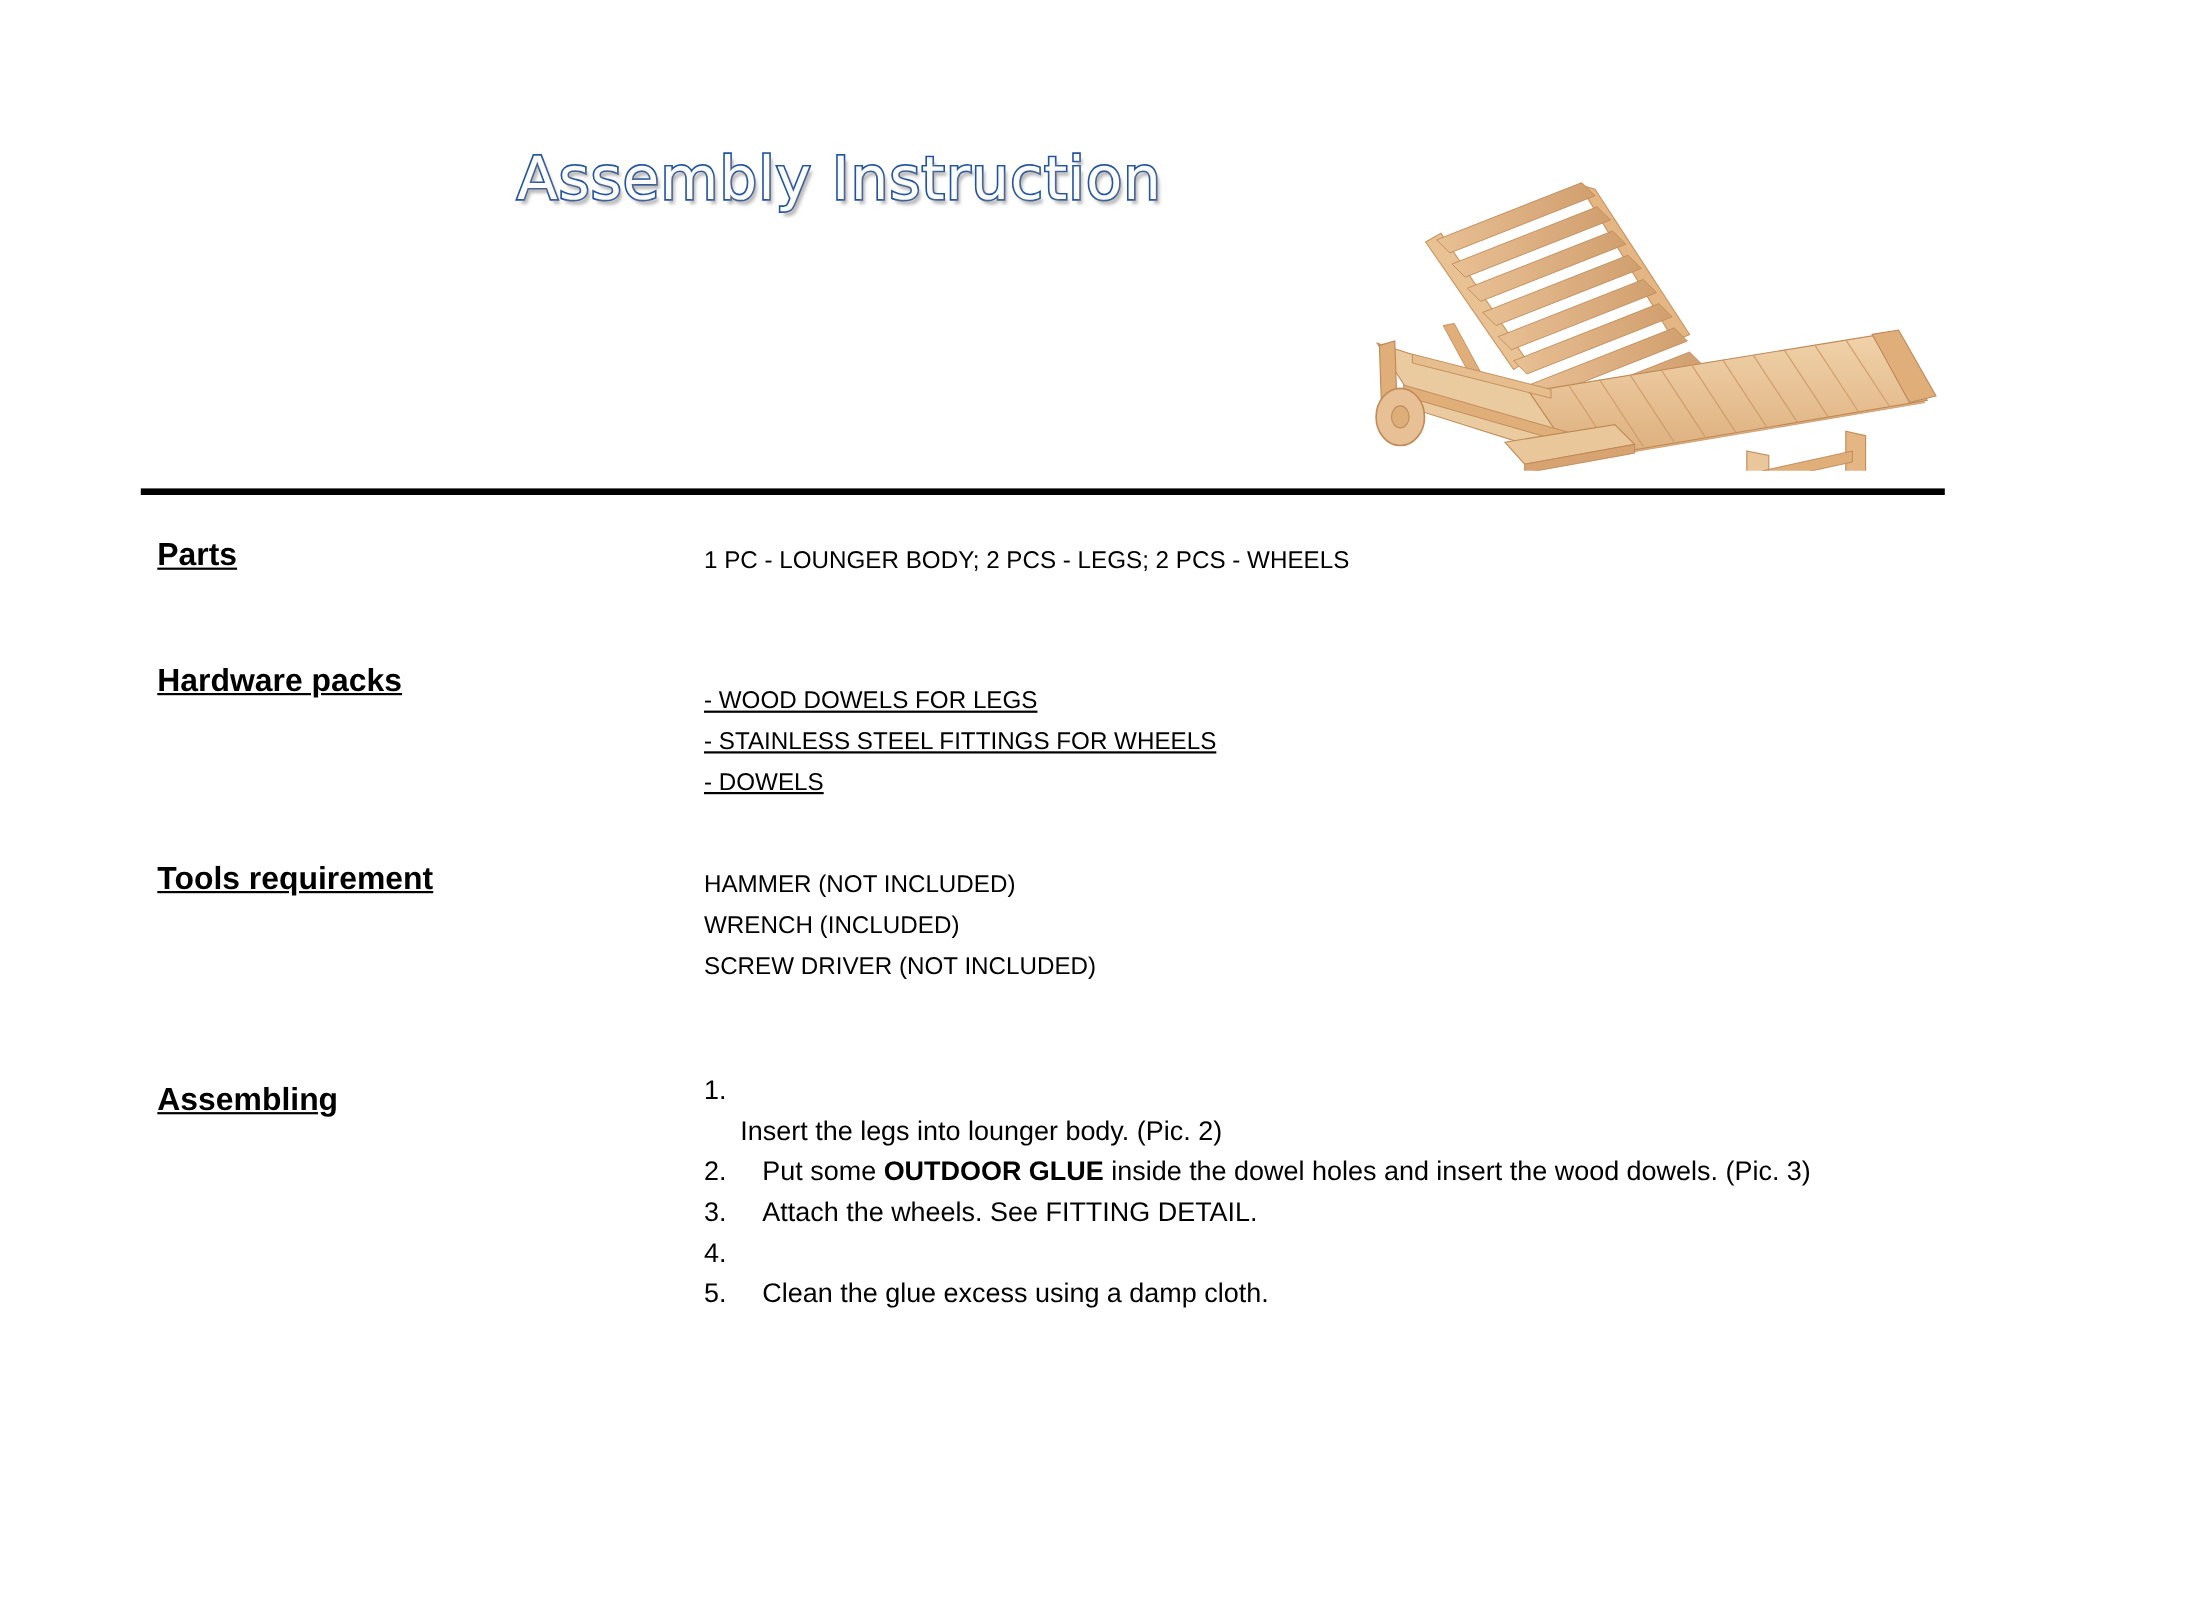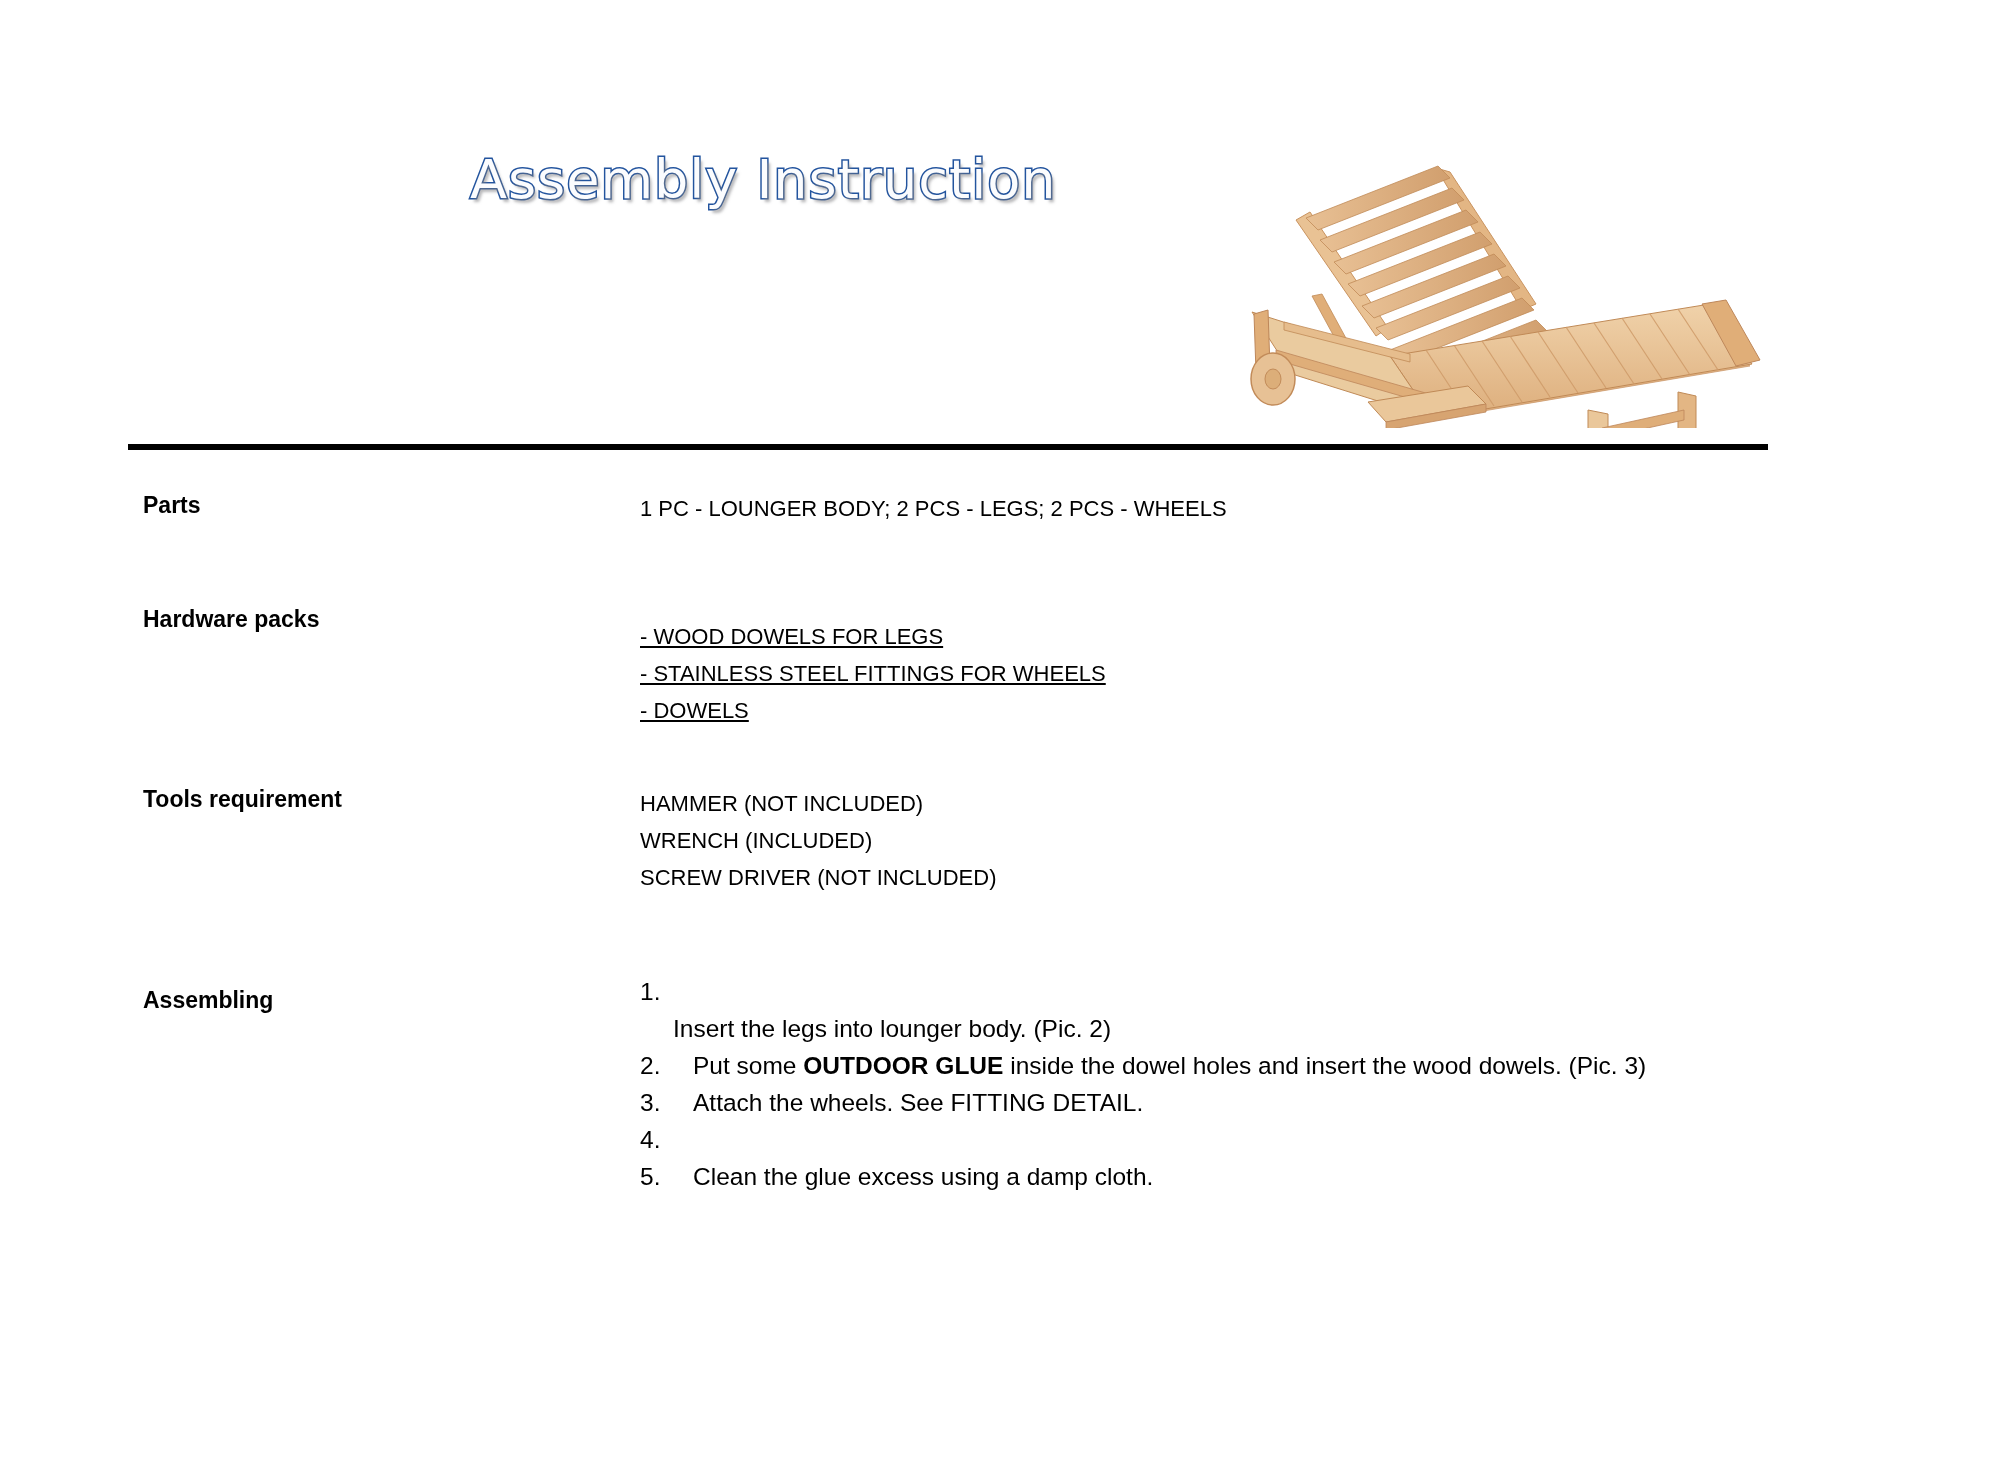--- a/index.html
+++ b/index.html
@@ -16,21 +16,21 @@
     width: 2000px;
     height: 1463px;
     background: #ffffff;
     overflow: hidden;
   }
 
   
   .title-wrap {
     position: absolute;
     left: 470px;
-    top: 145px;
+    top: 128px;
     width: 700px;
     height: 80px;
   }
   .title {
     font-family: "DejaVu Sans", sans-serif;
     font-size: 54px;
     font-weight: 400;
     letter-spacing: 1px;
     line-height: 70px;
     white-space: nowrap;
@@ -62,24 +62,25 @@
 
   
   .section {
     position: absolute;
     left: 0;
     width: 2000px;
   }
   .section-heading {
     position: absolute;
     left: 143px;
-    font-size: 23px;
+    font-size: 29px;
     font-weight: bold;
     line-height: 38px;
     white-space: nowrap;
+    text-decoration: underline;
   }
   .section-body {
     position: absolute;
     left: 640px;
     font-size: 22px;
     line-height: 37px;
     white-space: nowrap;
   }
   .section-body .line { display: block; }
 

